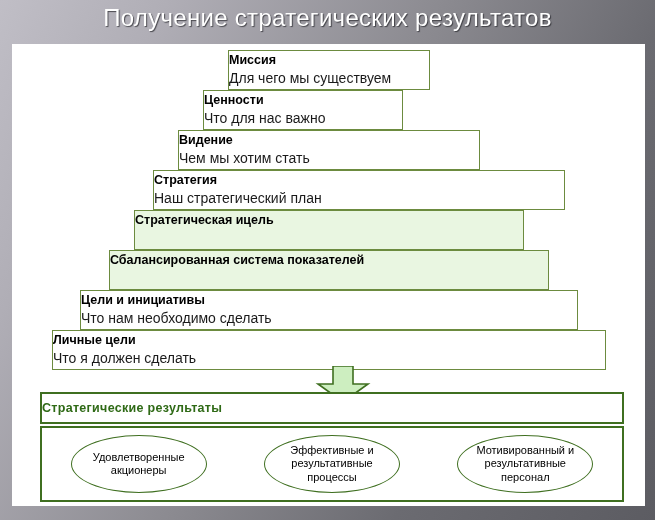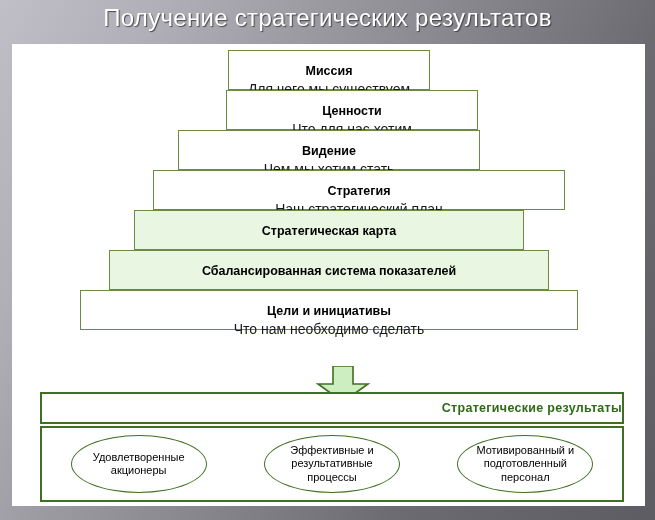--- a/index.html
+++ b/index.html
@@ -53,22 +53,22 @@
     left: 0;
     top: 0;
     width: 633px;
     height: 322px;
   }
   .layer {
     position: absolute;
     box-sizing: border-box;
     border: 1px solid #6c8b3f;
     background: #ffffff;
-    text-align: center;
-    padding-top: 12px;
+    text-align: left;
+    padding-top: 1px;
   }
   .layer.green {
     background: #e9f6e1;
     border-color: #6c8b3f;
   }
   .layer .lt {
     display: block;
     font-size: 12.5px;
     font-weight: bold;
     color: #000000;
@@ -98,21 +98,21 @@
     position: absolute;
     box-sizing: border-box;
     left: 28px;
     top: 348px;
     width: 584px;
     height: 32px;
     border: 2px solid #3f6f20;
     background: #ffffff;
     display: flex;
     align-items: center;
-    justify-content: flex-end;
+    justify-content: flex-start;
   }
   #results-header .rh-text {
     font-size: 12.5px;
     font-weight: bold;
     color: #2f6a16;
     letter-spacing: 0.3px;
     white-space: nowrap;
   }
   #results-body {
     position: absolute;
@@ -162,48 +162,52 @@
 
   <div id="panel">
 
     <div id="pyramid">
 
       <div class="layer" style="left:216px; top:6px; width:202px; height:40px;">
         <span class="lt">Миссия</span>
         <span class="ls">Для чего мы существуем</span>
       </div>
 
-      <div class="layer" style="left:191px; top:46px; width:252px; height:40px;margin-left:23px;">
+      <div class="layer" style="left:191px; top:46px; width:200px; height:40px;">
         <span class="lt">Ценности</span>
-        <span class="ls">Что для нас хотим</span>
+        <span class="ls">Что для нас важно</span>
       </div>
 
       <div class="layer" style="left:166px; top:86px; width:302px; height:40px;">
         <span class="lt">Видение</span>
         <span class="ls">Чем мы хотим стать</span>
       </div>
 
       <div class="layer" style="left:141px; top:126px; width:412px; height:40px;">
         <span class="lt">Стратегия</span>
         <span class="ls">Наш стратегический план</span>
       </div>
 
       <div class="layer green" style="left:122px; top:166px; width:390px; height:40px;">
-        <span class="lt">Стратегическая карта</span>
+        <span class="lt">Стратегическая ицель</span>
       </div>
 
       <div class="layer green" style="left:97px; top:206px; width:440px; height:40px;">
         <span class="lt">Сбалансированная система показателей</span>
       </div>
 
       <div class="layer" style="left:68px; top:246px; width:498px; height:40px;">
         <span class="lt">Цели и инициативы</span>
         <span class="ls">Что нам необходимо сделать</span>
       </div>
 
+      <div class="layer" style="left:40px; top:286px; width:554px; height:40px;">
+        <span class="lt">Личные цели</span>
+        <span class="ls">Что я должен сделать</span>
+      </div>
 
     </div>
 
     <div id="arrow">
       <svg width="56" height="38" viewBox="0 0 56 38" xmlns="http://www.w3.org/2000/svg">
         <polygon points="18,0 38,0 38,18 53,18 28,36 3,18 18,18" fill="#cdeec0" stroke="#3f6f20" stroke-width="1.6"></polygon>
       </svg>
     </div>
 
     <div id="results-header">
@@ -212,19 +216,19 @@
 
     <div id="results-body">
       <div id="ellipses">
         <div class="oval">
           <span class="ov-text">Удовлетворенные акционеры</span>
         </div>
         <div class="oval">
           <span class="ov-text">Эффективные и результативные процессы</span>
         </div>
         <div class="oval">
-          <span class="ov-text">Мотивированный и подготовленный персонал</span>
+          <span class="ov-text">Мотивированный и результативные персонал</span>
         </div>
       </div>
     </div>
 
   </div>
 </div>
 
 </body></html>

